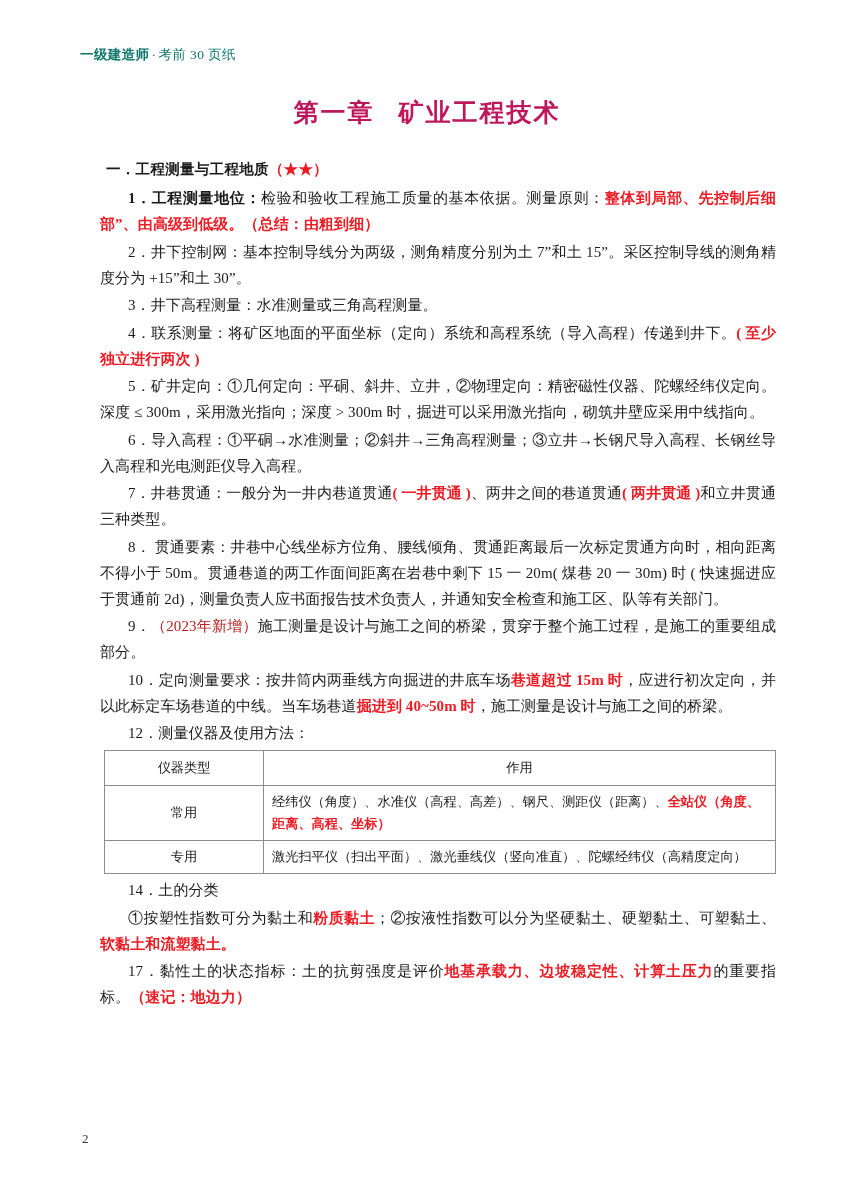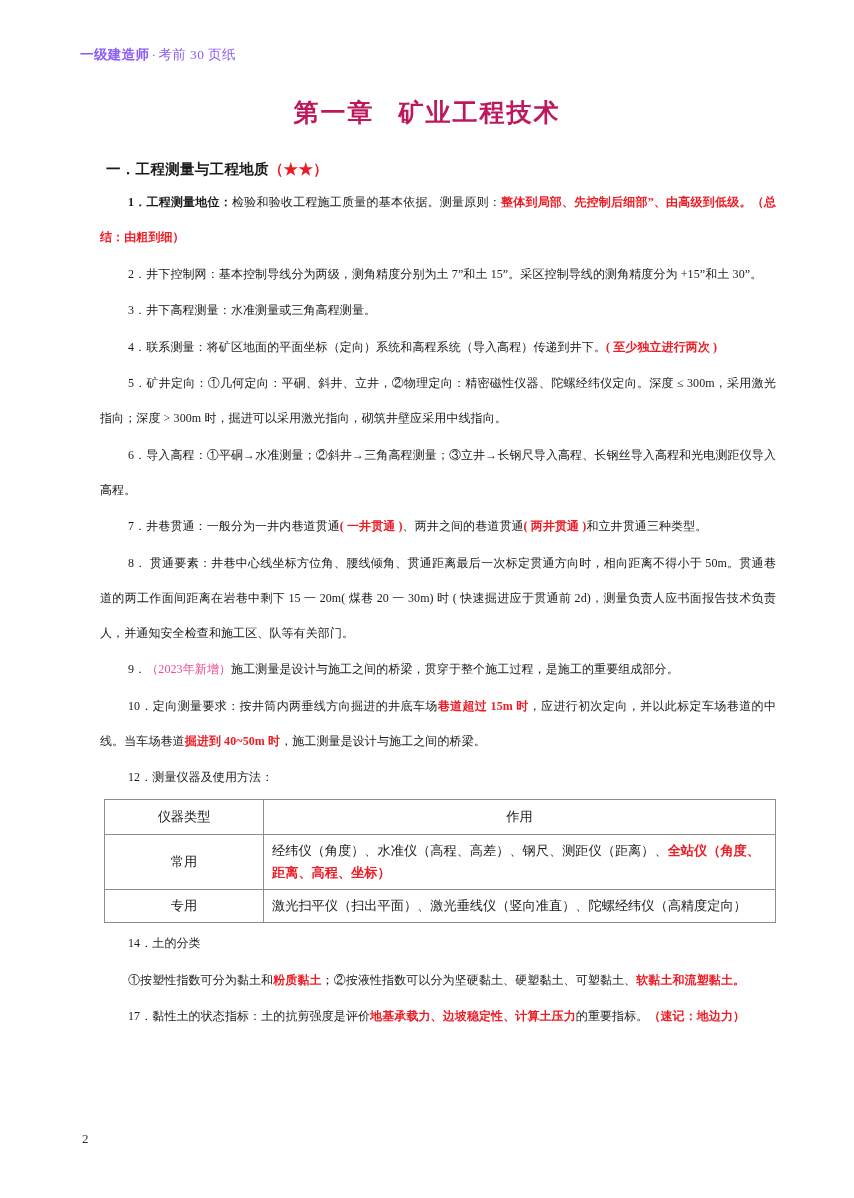--- a/index.html
+++ b/index.html
@@ -15,21 +15,21 @@
     position:relative;
     width:854px;height:1198px;
     box-sizing:border-box;
   }
   
   .runhead{
     position:absolute;
     left:80px; top:46px;
     font-size:13.5px;
     letter-spacing:.4px;
-    color:#8b5cf6;
+    color:#0f766e;
     white-space:nowrap;
     text-align:center;
   }
   .runhead .rh-strong{font-weight:bold;}
   .runhead .rh-sep{padding:0 2px;}
   .runhead .rh-light{font-weight:normal;}
 
   
   .chapter-title{
     position:absolute;
@@ -52,28 +52,28 @@
   .sec-head{
     font-size:14.5px;
     font-weight:bold;
     margin:0 0 6px 6px;
     letter-spacing:.3px;
   }
   .sec-head .stars{color:#ed1c24;font-weight:bold;}
 
   p.item{
     margin:0 0 1.5px 0;
-    font-size:12px;
-    line-height:35px;
+    font-size:15px;
+    line-height:26px;
     text-indent:28px;
     text-align:justify;
     text-justify:inter-ideograph;
     letter-spacing:.1px;
   }
-  .r{color:#ec4899;font-family:Liberation Serif, serif;}
+  .r{color:#b91c1c;font-family:Liberation Serif, serif;}
   .b{font-weight:bold;}
   .rb{color:#ed1c24;font-weight:bold;}
 
   
   .tbl-wrap{margin:4px 0 3px 4px;}
   table.instr{
     border-collapse:collapse;
     width:672px;
     table-layout:fixed;
     font-size:13.2px;

